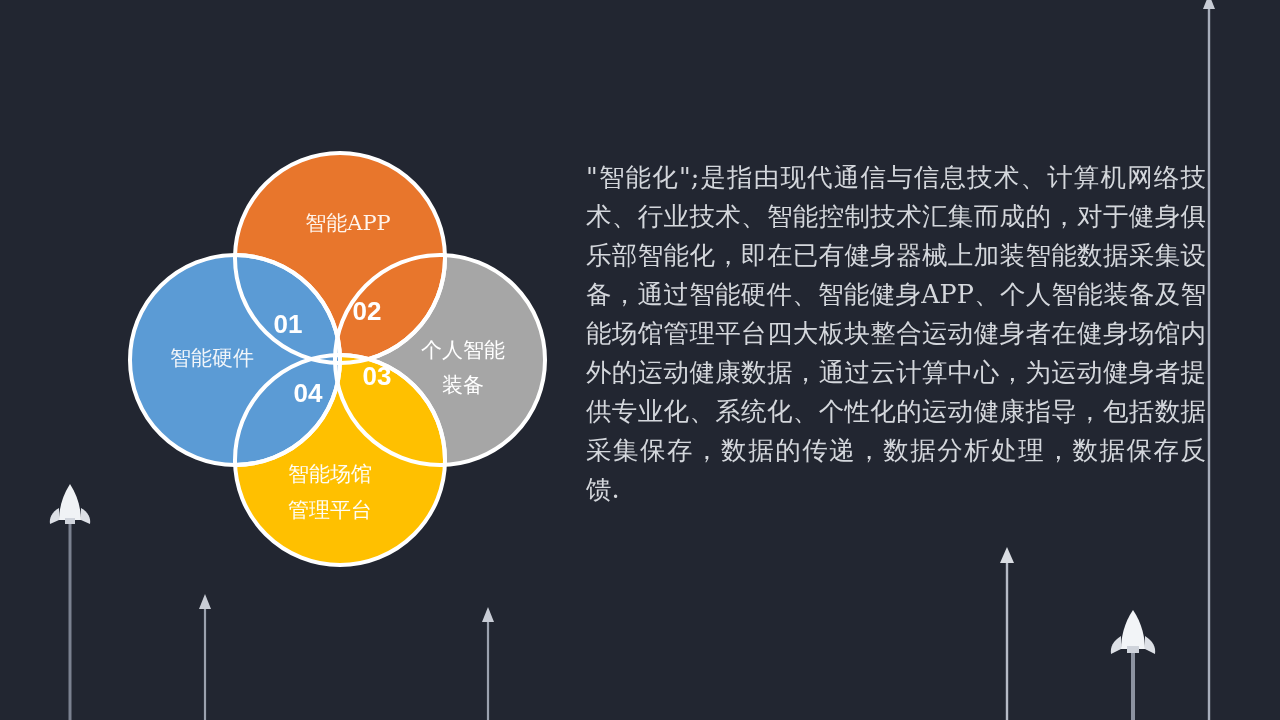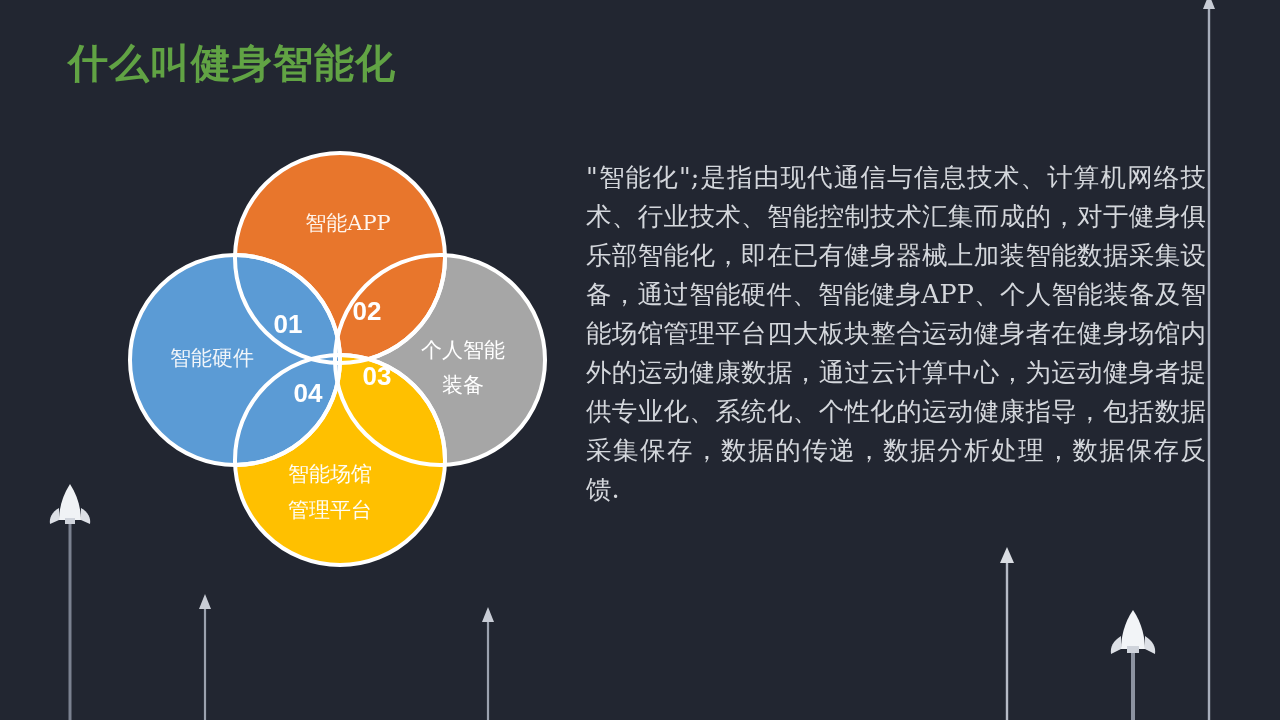--- a/index.html
+++ b/index.html
@@ -95,21 +95,20 @@
     </g>
 
     <g>
       <path d="M1133 610 C1124 623 1121 638 1121 649 L1145 649 C1145 638 1142 623 1133 610 Z" fill="#F2F4F7"></path>
       <path d="M1121 636 C1113 641 1110 647 1111 654 L1121 649 Z" fill="#DDE0E6"></path>
       <path d="M1145 636 C1153 641 1156 647 1155 654 L1145 649 Z" fill="#DDE0E6"></path>
       <rect x="1127" y="646" width="12" height="7" fill="#CFD3DB"></rect>
     </g>
   </svg>
 
-  <div id="title" style="color: rgb(97, 163, 68);">什么叫健身智能化</div>
 
   <svg id="venn" width="460" height="440" viewBox="0 0 460 440">
     <defs>
 
       <clipPath id="clip-blue">
           <circle cx="115" cy="220" r="105"></circle>
         </clipPath>
       <clipPath id="clip-orange">
           <circle cx="220" cy="118" r="105"></circle>
         </clipPath>

